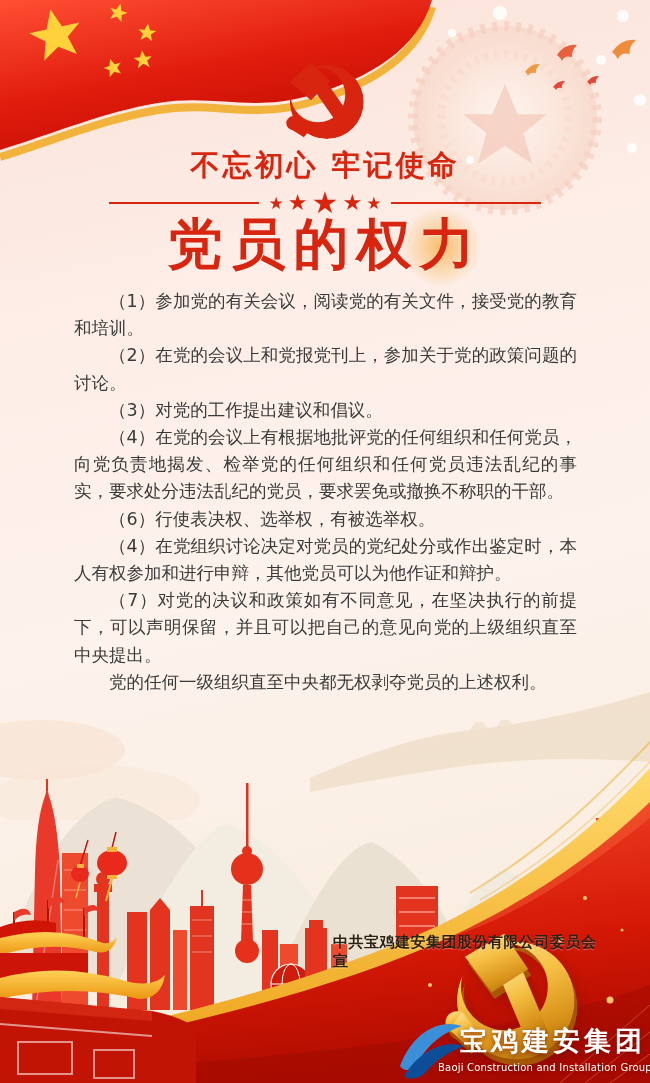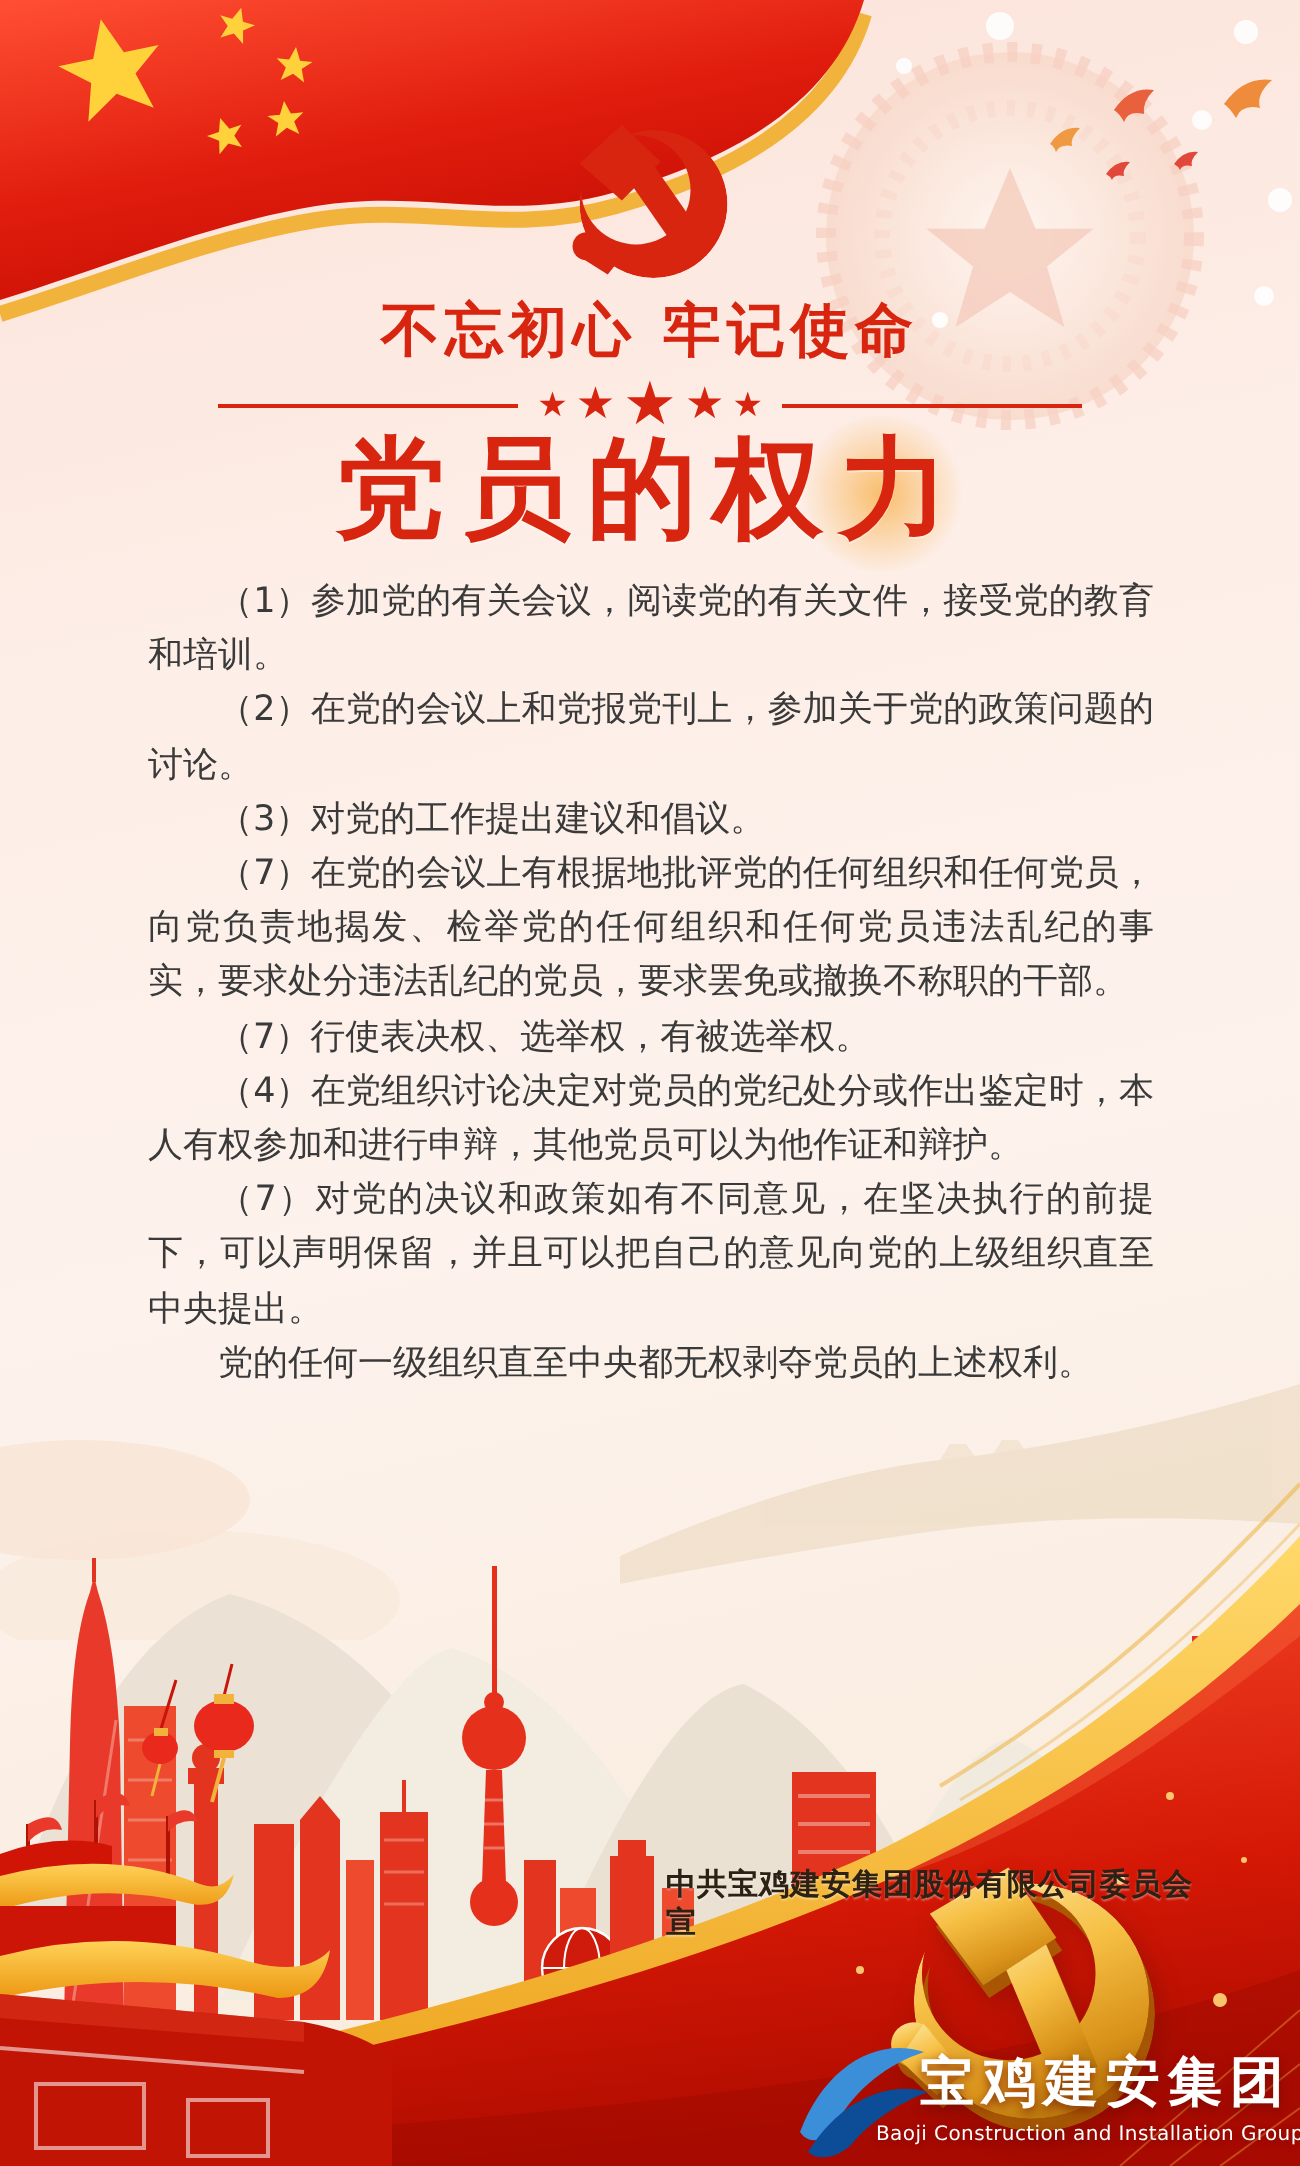--- a/index.html
+++ b/index.html
@@ -168,22 +168,22 @@
     <g opacity=".32" fill="#dcc49a">
       <path d="M310 778 Q400 738 470 730 Q560 720 650 692 L650 762 Q540 754 450 768 Q370 780 310 792 Z"></path>
       <path d="M470 730 L475 722 L483 722 L488 729 L496 728 L501 720 L509 720 L514 727 Z" opacity=".8"></path>
     </g>
   </svg>
 
   <div class="layer content">
     <p>（1）参加党的有关会议，阅读党的有关文件，接受党的教育和培训。</p>
     <p>（2）在党的会议上和党报党刊上，参加关于党的政策问题的讨论。</p>
     <p>（3）对党的工作提出建议和倡议。</p>
-    <p>（7）在党的会议上有根据地批评党的任何组织和任何党员，向党负责地揭发、检举党的任何组织和任何党员违法乱纪的事实，要求处分违法乱纪的党员，要求罢免或撤换不称职的干部。</p>
-    <p>（7）行使表决权、选举权，有被选举权。</p>
+    <p>（4）在党的会议上有根据地批评党的任何组织和任何党员，向党负责地揭发、检举党的任何组织和任何党员违法乱纪的事实，要求处分违法乱纪的党员，要求罢免或撤换不称职的干部。</p>
+    <p>（6）行使表决权、选举权，有被选举权。</p>
     <p>（4）在党组织讨论决定对党员的党纪处分或作出鉴定时，本人有权参加和进行申辩，其他党员可以为他作证和辩护。</p>
     <p>（7）对党的决议和政策如有不同意见，在坚决执行的前提下，可以声明保留，并且可以把自己的意见向党的上级组织直至中央提出。</p>
     <p>党的任何一级组织直至中央都无权剥夺党员的上述权利。</p>
   </div>
 
   <svg class="layer" style="left:0;top:770" width="650" height="313" viewBox="0 770 650 313">
     <g>
       <path d="M0 980 Q45 822 115 797 Q188 816 240 910 Q258 946 268 980 Z" fill="#ebe2d5"></path>
       <path d="M110 1000 Q188 832 226 824 Q302 848 355 980 L358 1000 Z" fill="#f3ece1"></path>
       <path d="M265 1005 Q330 848 372 842 Q432 872 472 975 L474 1005 Z" fill="#eae1d2"></path>

